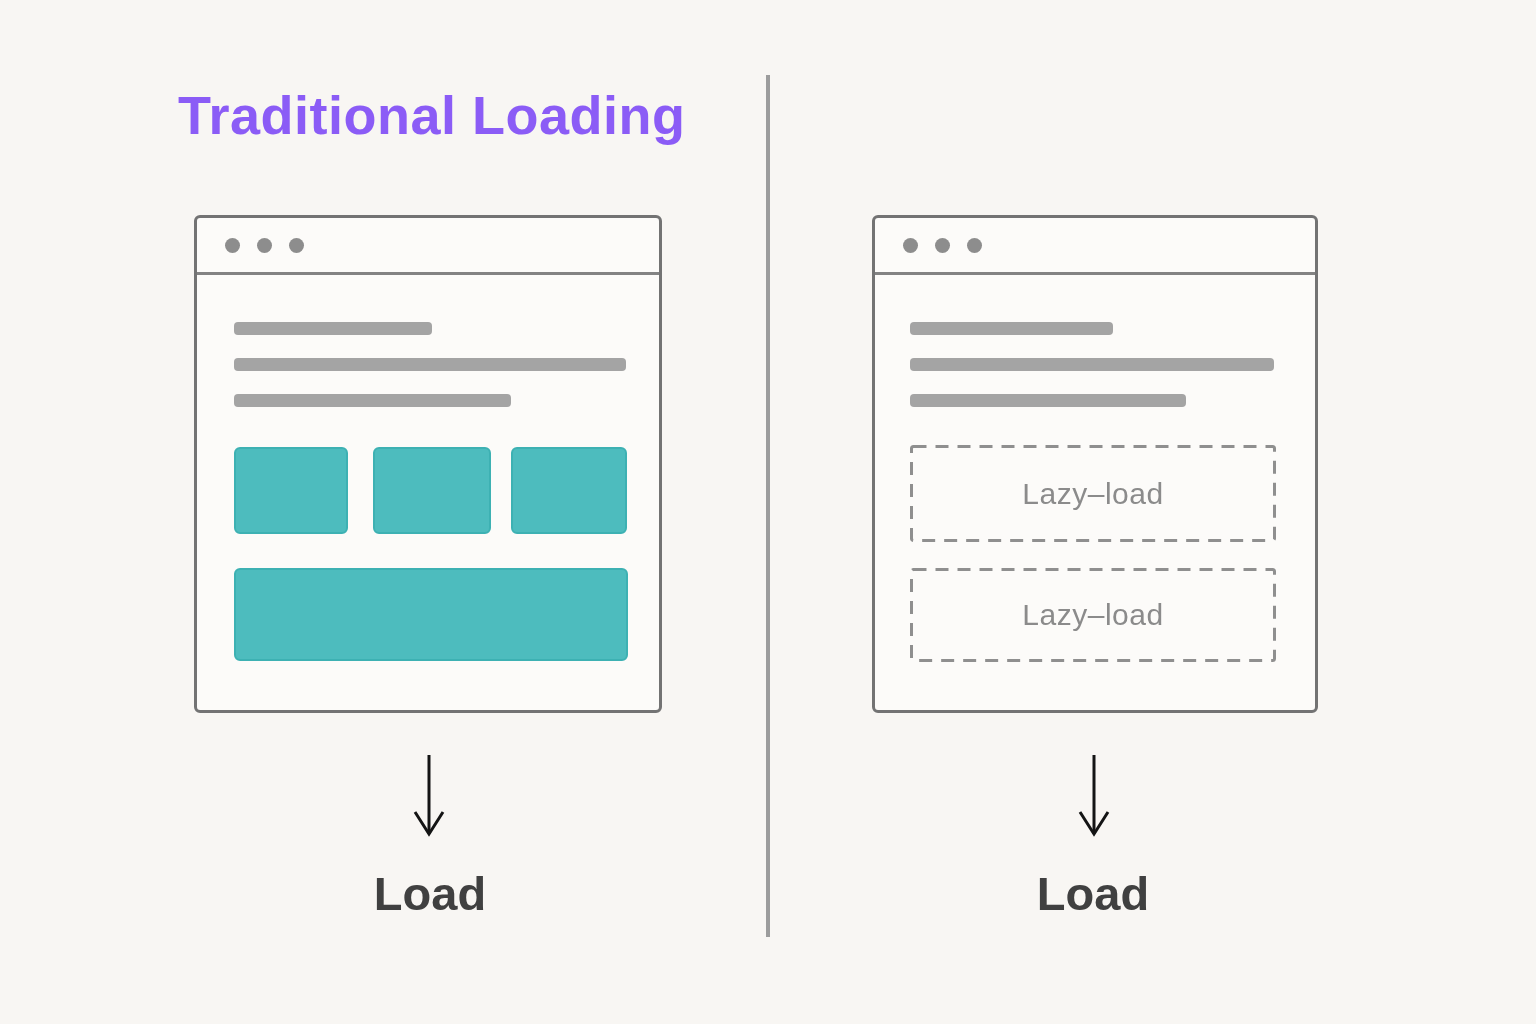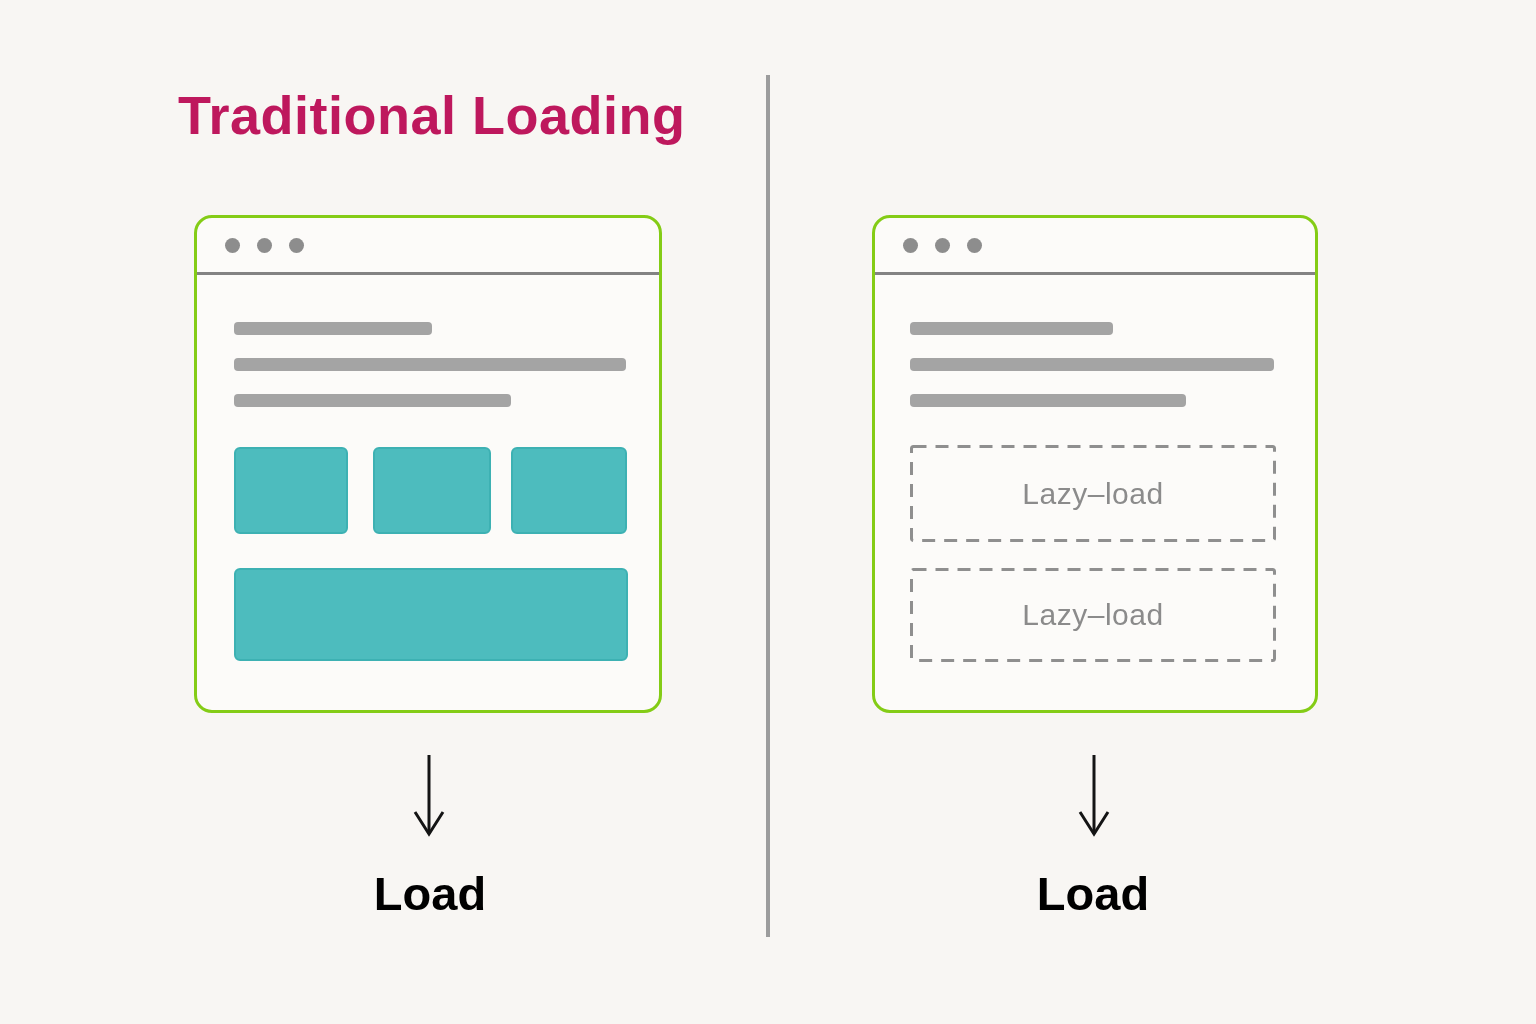--- a/index.html
+++ b/index.html
@@ -15,33 +15,33 @@
   
   .divider {
     position:absolute; left:766px; top:75px;
     width:4px; height:862px;
     background:#9c9c9c;
   }
 
   
   .title {
     position:absolute; top:84px; margin:0;
-    font-size:54px; font-weight:700; color:#be185d;
+    font-size:54px; font-weight:700; color:#8b5cf6;
     text-align:center; letter-spacing:0.5px;
     white-space:nowrap;
   }
   .title-left  { left:178px; width:500px; }
   .title-right { left:845px; width:500px; }
 
   
   .browser {
     position:absolute; top:215px; height:498px;
     background:#fcfbf9;
-    border:3px solid #84cc16;
-    border-radius:18px;
+    border:3px solid #737373;
+    border-radius:6px;
     overflow:hidden;
     box-sizing:border-box;
   }
   .win-left  { left:194px; width:468px; }
   .win-right { left:872px; width:446px; }
 
   .chrome {
     position:absolute; top:0; left:0; right:0; height:54px;
     border-bottom:3px solid #838383;
     display:flex; align-items:center;
@@ -91,21 +91,21 @@
     font-size:30px; color:#8b8b8b; letter-spacing:0.5px;
   }
 
   
   .arrow { position:absolute; top:754px; width:36px; height:84px; }
   .arrow-left  { left:411px; }
   .arrow-right { left:1076px; }
 
   .load {
     position:absolute; top:866px; width:220px;
-    font-size:47px; font-weight:600; color:#000000;
+    font-size:47px; font-weight:600; color:#404040;
     text-align:center;
   }
   .load-left  { left:320px; }
   .load-right { left:983px; }
 </style>
 </head>
 <body>
 
 <div class="canvas">
 

